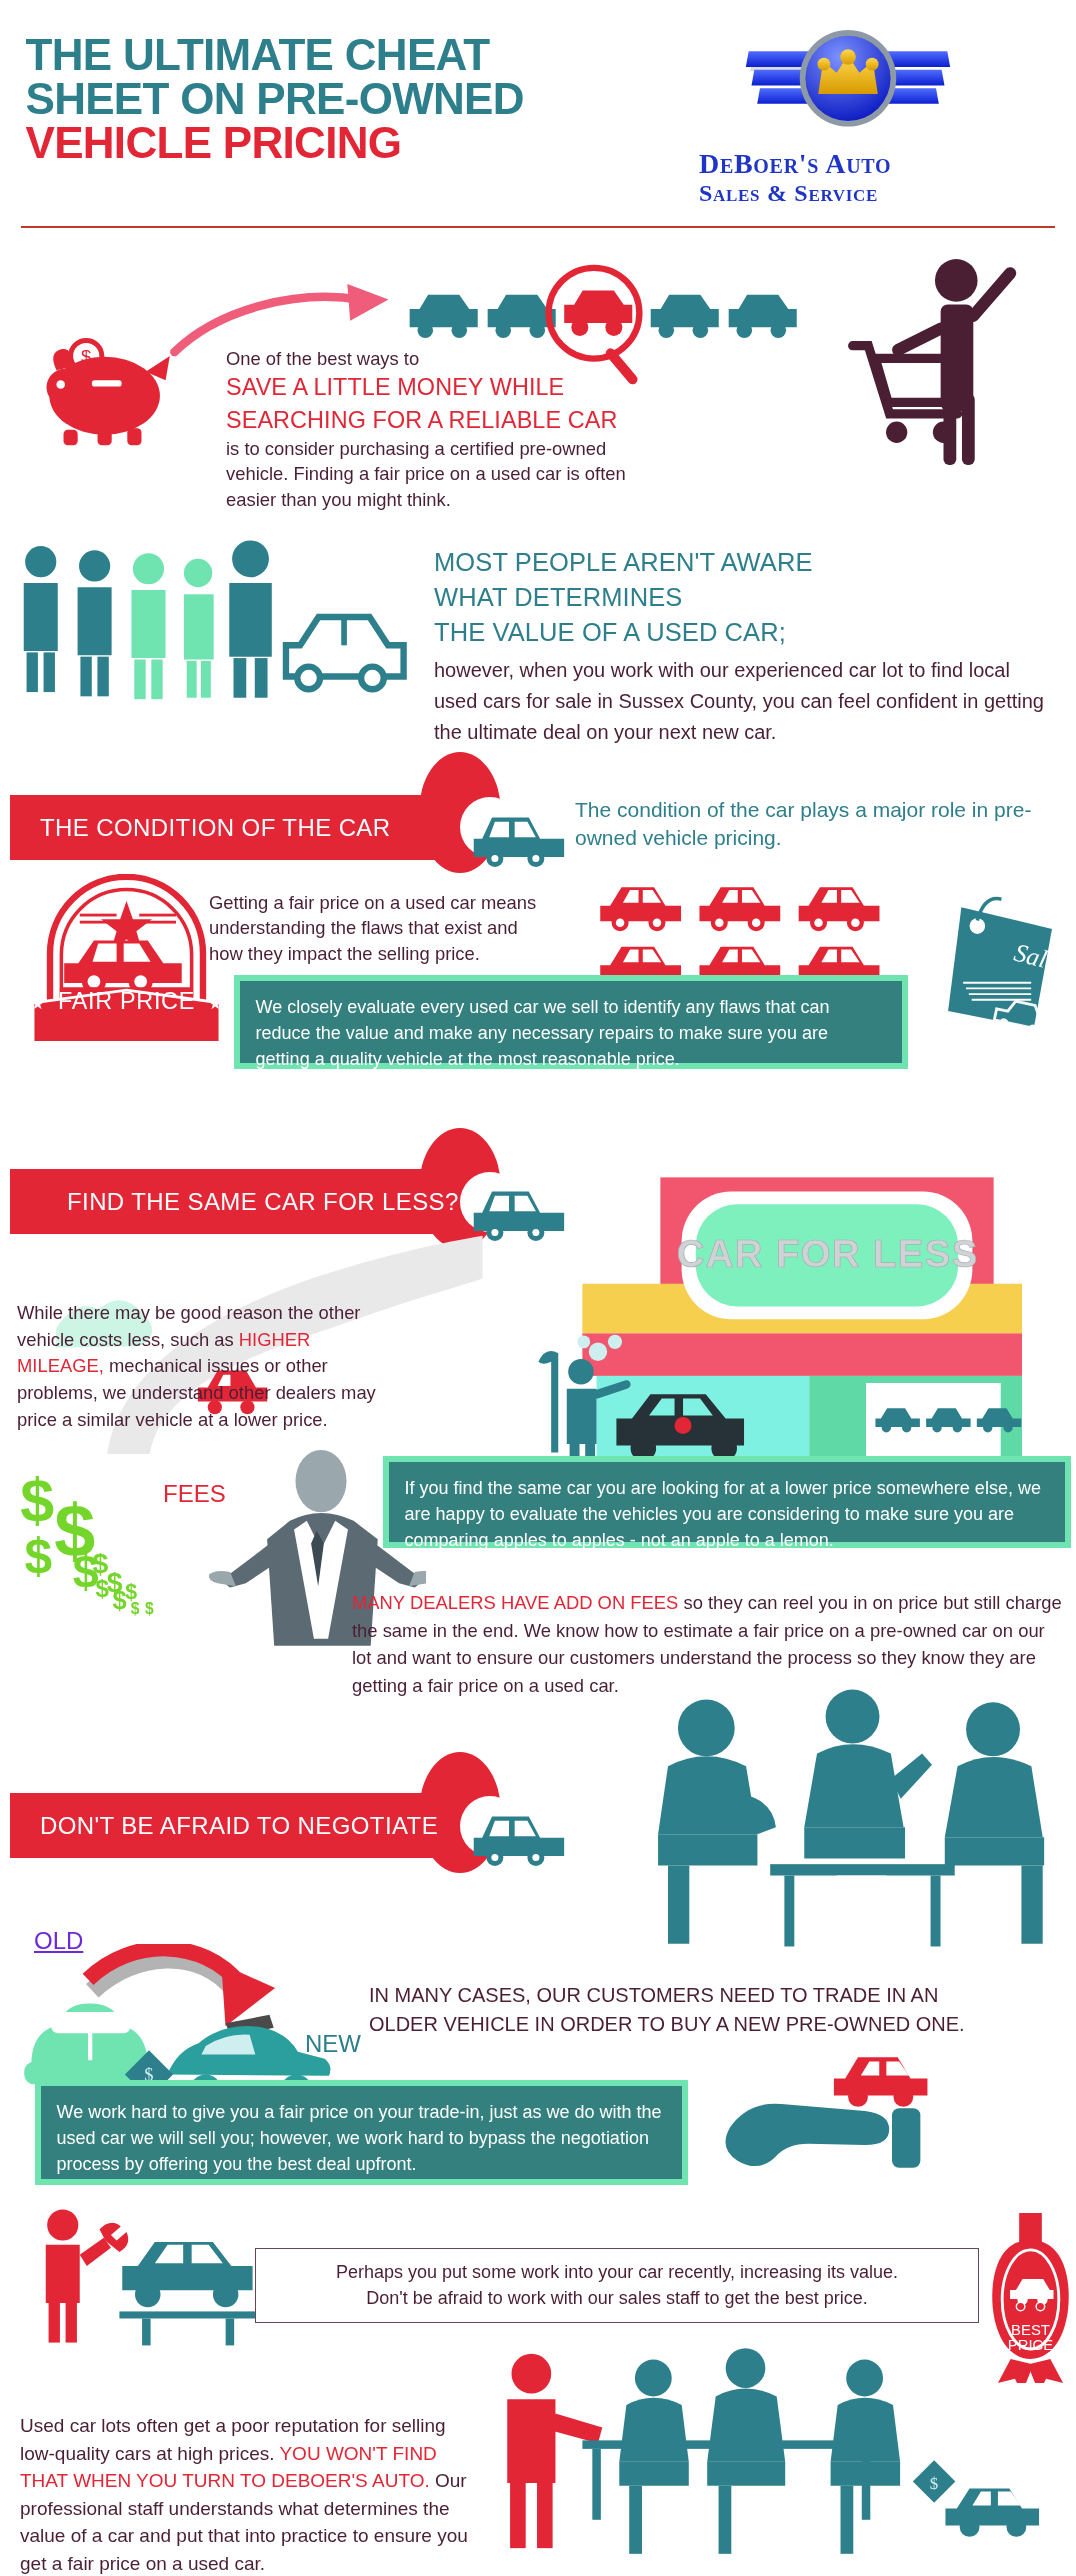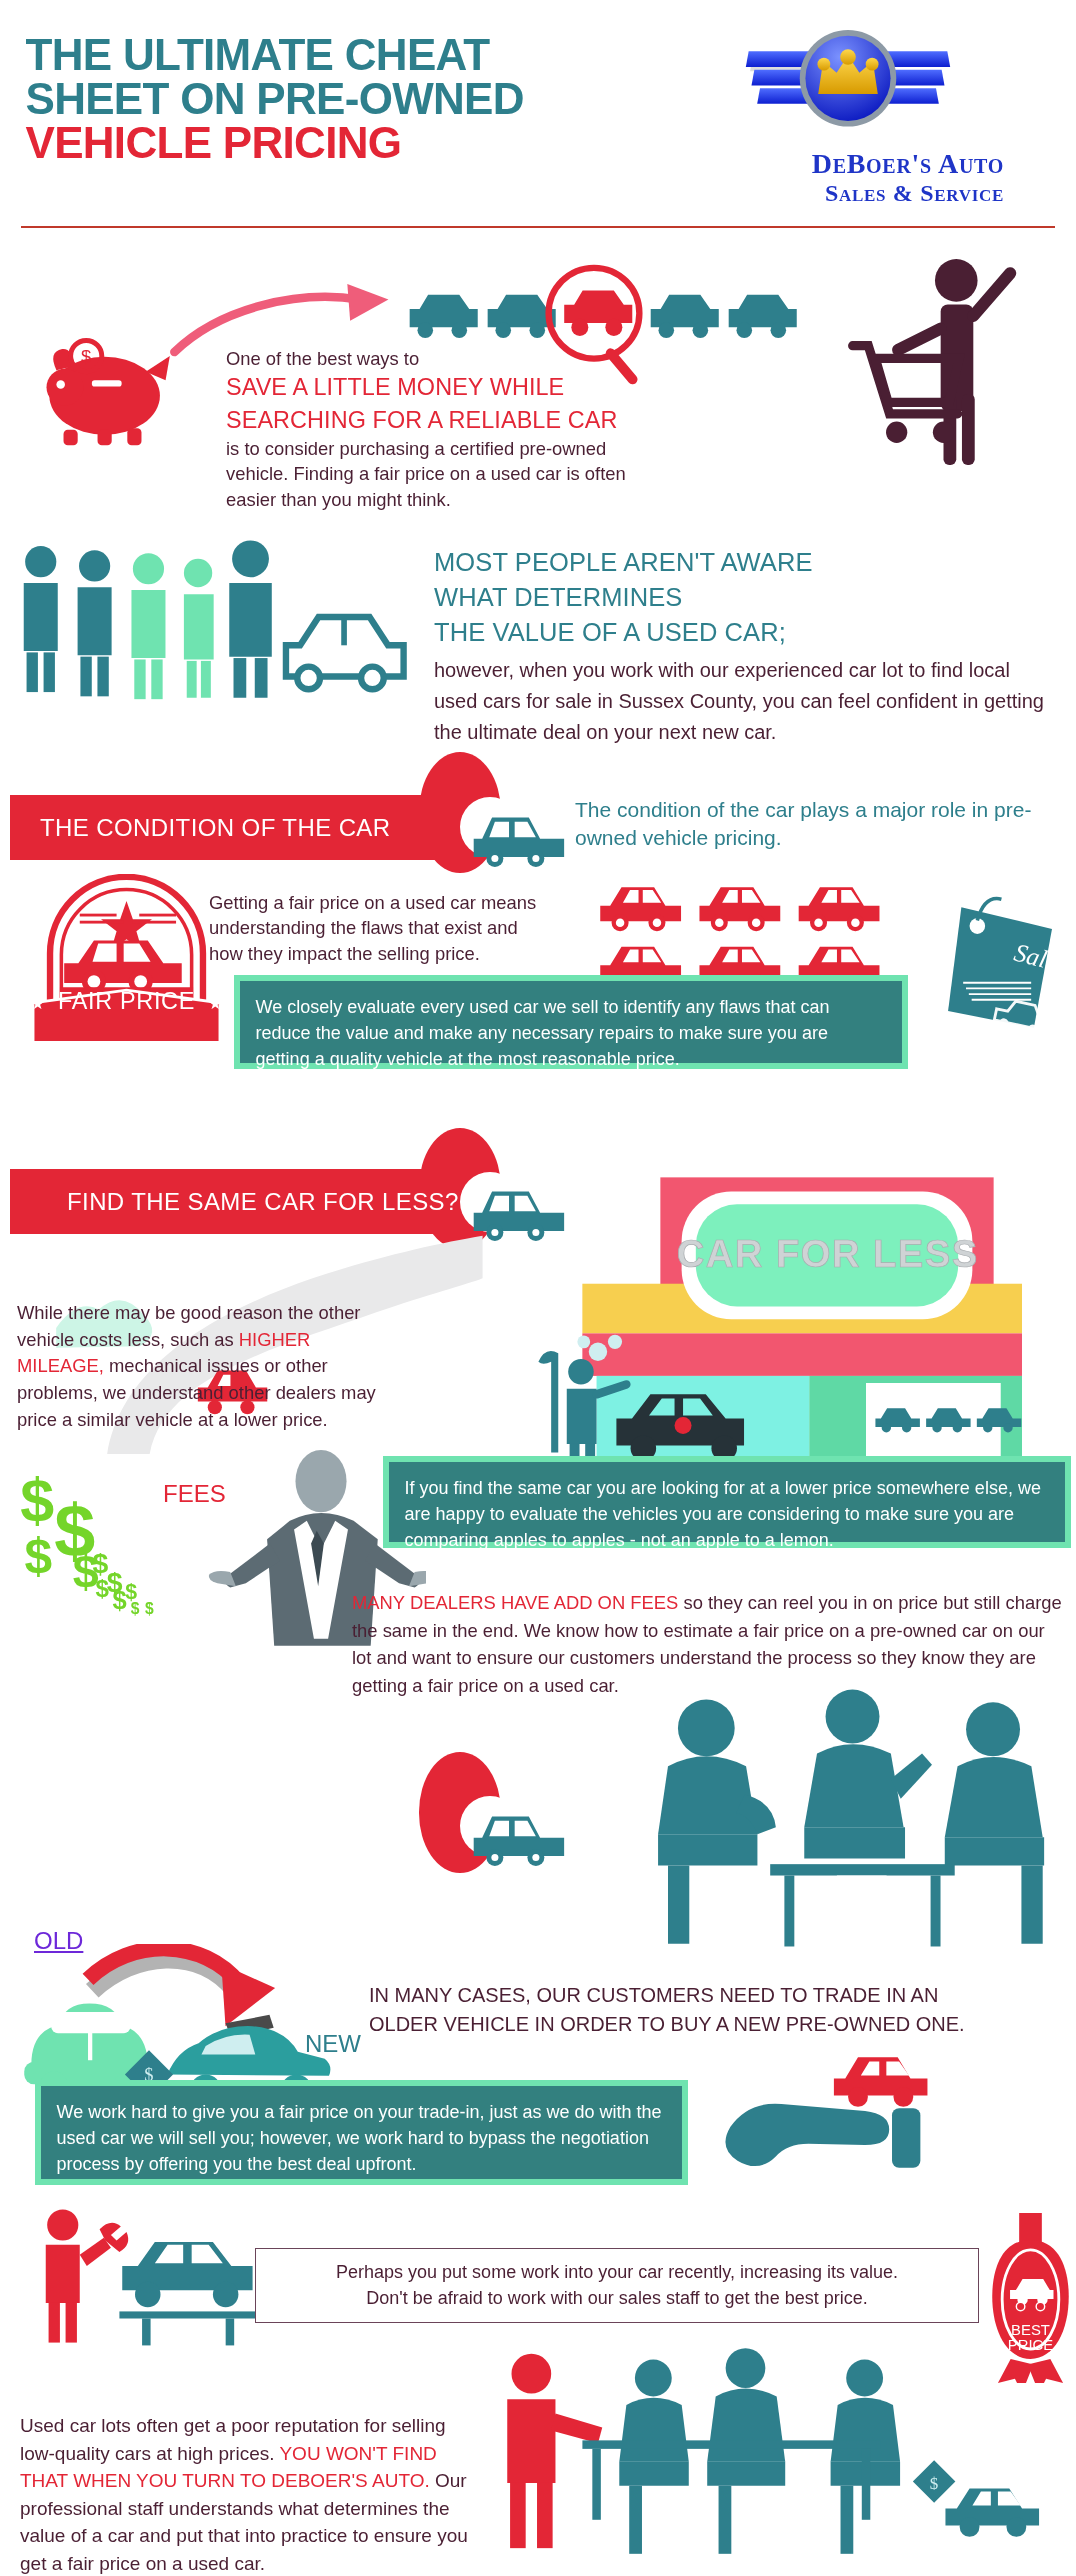--- a/index.html
+++ b/index.html
@@ -24,21 +24,21 @@
   }
   .hdr-title .l3{
     display:block;font-size:44px;font-weight:700;letter-spacing:-0.7px;
     color:#e32636;text-transform:uppercase;
   }
   .hdr-rule{position:absolute;left:21px;top:226px;width:1034px;height:2.1px;background:#c0392b;}
 
   
   .logo{position:absolute;left:699px;top:20px;width:298px;height:192px;}
   .logo-emblem{position:absolute;left:0;top:0;width:298px;height:128px;}
-  .logo-txt{position:absolute;left:7px;top:128px;width:298px;text-align:right;}
+  .logo-txt{position:absolute;left:0;top:128px;width:298px;text-align:left;}
   .logo-txt .ln1{display:block;color:#1f35c7;font-family:"Liberation Serif",serif;font-weight:700;
      font-size:28px;letter-spacing:0.7px;font-variant:small-caps;}
   .logo-txt .ln2{display:block;color:#1f35c7;font-family:"Liberation Serif",serif;font-weight:700;
      font-size:24px;letter-spacing:0.7px;font-variant:small-caps;}
 
   
   .banner{position:absolute;height:65px;background:#e32636;display:flex;align-items:center;}
   .banner span{color:#fff;font-size:24px;font-weight:400;letter-spacing:0.4px;padding-left:30px;
      white-space:nowrap;text-transform:uppercase;}
   .banner-knob{position:absolute;width:82px;height:121px;border-radius:41px/60px;background:#e32636;}
@@ -488,20 +488,23 @@
     <p>If you find the same car you are looking for at a lower price somewhere else, we are happy to evaluate the vehicles you are considering to make sure you are comparing apples to apples - not an apple to a lemon.</p>
   </div>
 
   <div class="tblock" style="left:352px;top:1589px;width:717px;">
     <p style="margin:0;font-size:18.4px;line-height:1.5;color:#4a1f33;">
       <span class="inline-red caps">MANY DEALERS HAVE ADD ON FEES</span><span> so they can reel you in on price but still charge the same in the end.  We know how to estimate a fair price on a pre-owned car on our lot and want to ensure our customers understand the process so they know they are getting a fair price on a used car.</span>
     </p>
   </div>
 
   <div class="banner-knob" style="left:419px;top:1752px;"></div>
+  <div class="banner" style="left:10px;top:1793px;width:454px;">
+    <span>DON'T BE AFRAID TO NEGOTIATE</span>
+  </div>
   <div class="banner-hole" style="left:460px;top:1796px;"></div>
   <svg class="scene" style="left:468px;top:1801px;" width="99" height="65" viewBox="0 0 140 92">
     <path d="M8 52 h12 l14 -30 h52 l16 30 h34 v26 H8z" fill="#2e7f8c"></path>
     <path d="M38 28 h20 v22 H30z M66 28 h18 l12 22 H66z" fill="#fff"></path>
     <circle cx="38" cy="80" r="12" fill="#2e7f8c"></circle>
       <circle cx="38" cy="80" r="5" fill="#fff"></circle>
     <circle cx="96" cy="80" r="12" fill="#2e7f8c"></circle>
       <circle cx="96" cy="80" r="5" fill="#fff"></circle>
   </svg>
 

